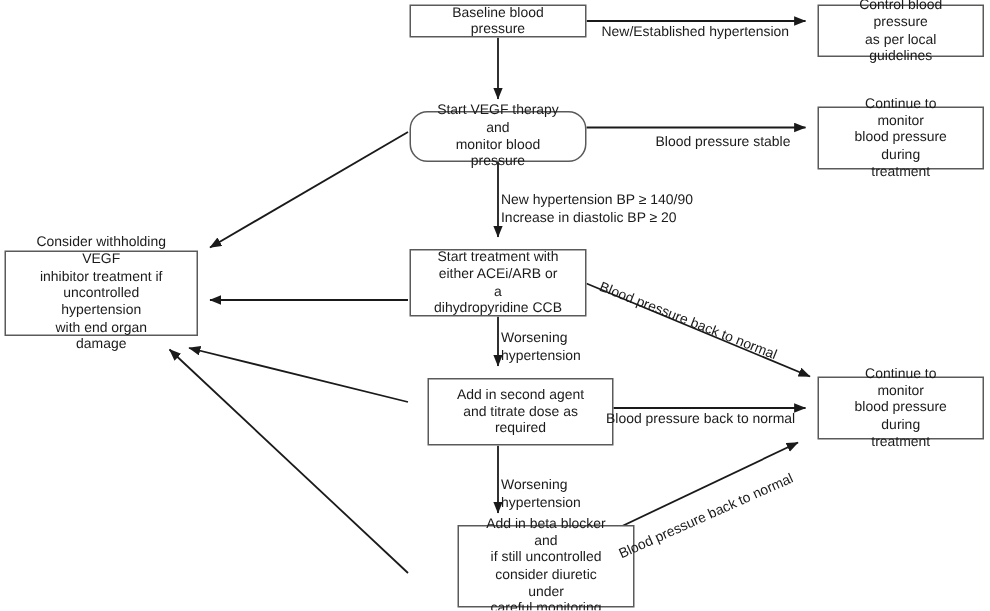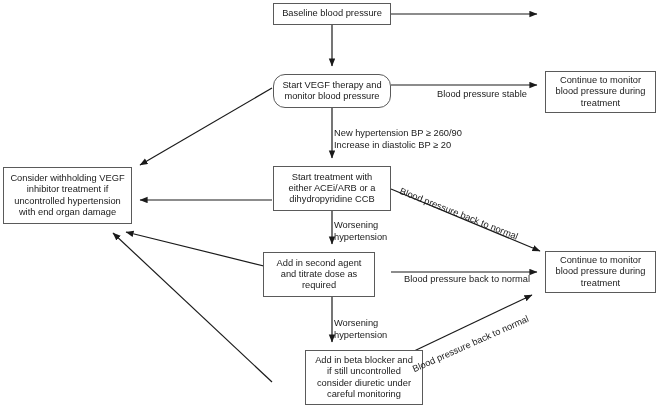--- a/index.html
+++ b/index.html
@@ -28,21 +28,21 @@
     box-sizing: border-box;
     border: 1px solid #ululu;
     background: #ffffff;
     display: flex;
     align-items: center;
     justify-content: center;
     text-align: center;
     line-height: 1.22;
     color: #1a1a1a;
     font-size: 9.3px;
-    padding: 2px 1px;
+    padding: 2px 15px;
     z-index: 2;
   }
   .node {
     border: 1px solid #5a5a5a;
   }
   .node-inner {
     width: 100%;
     white-space: pre-line;
   }
   .edge-label {
@@ -99,20 +99,24 @@
 
     <line x1="391" y1="362" x2="532" y2="295" stroke="#1a1a1a" stroke-width="1.2" marker-end="url(#ah)"></line>
 
     <line x1="272" y1="382" x2="113" y2="233" stroke="#1a1a1a" stroke-width="1.2" marker-end="url(#ah)"></line>
   </svg>
 
   <div class="node" id="n-baseline" style="left: 273px; top: 3px; width: 118px; height: 22px; border-color: rgb(90, 90, 90);">
     <span class="node-inner">Baseline blood pressure</span>
   </div>
 
+  <div class="node" id="n-control" style="left: 545px; top: 3px; width: 111px; height: 35px; border-color: rgb(90, 90, 90);">
+    <span class="node-inner">Control blood pressure
+as per local guidelines</span>
+  </div>
 
   <div class="node" id="n-startvegf" style="left: 273px; top: 74px; width: 118px; height: 34px; border-color: rgb(90, 90, 90); border-radius: 12px;">
     <span class="node-inner">Start VEGF therapy and
 monitor blood pressure</span>
   </div>
 
   <div class="node" id="n-monitor1" style="left: 545px; top: 71px; width: 111px; height: 42px; border-color: rgb(90, 90, 90);">
     <span class="node-inner">Continue to monitor
 blood pressure during
 treatment</span>
@@ -124,43 +128,44 @@
 dihydropyridine CCB</span>
   </div>
 
   <div class="node" id="n-withhold" style="left: 3px; top: 167px; width: 129px; height: 57px; border-color: rgb(90, 90, 90);">
     <span class="node-inner">Consider withholding VEGF
 inhibitor treatment if
 uncontrolled hypertension
 with end organ damage</span>
   </div>
 
-  <div class="node" id="n-second" style="left: 263px; top: 252px; width: 112px; height: 45px; border-color: rgb(90, 90, 90);">
+  <div class="node" id="n-second" style="left: 285px; top: 252px; width: 124px; height: 45px; border-color: rgb(90, 90, 90);">
     <span class="node-inner">Add in second agent
 and titrate dose as
 required</span>
   </div>
 
   <div class="node" id="n-monitor2" style="left: 545px; top: 251px; width: 111px; height: 42px; border-color: rgb(90, 90, 90);">
     <span class="node-inner">Continue to monitor
 blood pressure during
 treatment</span>
   </div>
 
   <div class="node" id="n-beta" style="left: 273px; top: 350px; width: 118px; height: 55px; border-color: rgb(90, 90, 90); margin-left: 32px;">
     <span class="node-inner">Add in beta blocker and
 if still uncontrolled
 consider diuretic under
 careful monitoring</span>
   </div>
 
+  <div class="edge-label" id="l-newest" style="left: 401px; top: 16px;">New/Established hypertension</div>
 
   <div class="edge-label" id="l-stable" style="left: 421px; top: 89px; margin-left: 16px;">Blood pressure stable</div>
 
-  <div class="edge-label" id="l-newhtn" style="left: 334px; top: 128px;">New hypertension BP ≥ 260/90
+  <div class="edge-label" id="l-newhtn" style="left: 334px; top: 128px;">New hypertension BP ≥ 140/90
 Increase in diastolic BP ≥ 20</div>
 
   <div class="edge-label" id="l-wors1" style="left: 334px; top: 220px;">Worsening
 hypertension</div>
 
   <div class="edge-label" id="l-wors2" style="left: 334px; top: 318px;">Worsening
 hypertension</div>
 
   <div class="edge-label rot-a" id="l-norm-diag-top" style="left: 402px; top: 186px;">Blood pressure back to normal</div>
 

